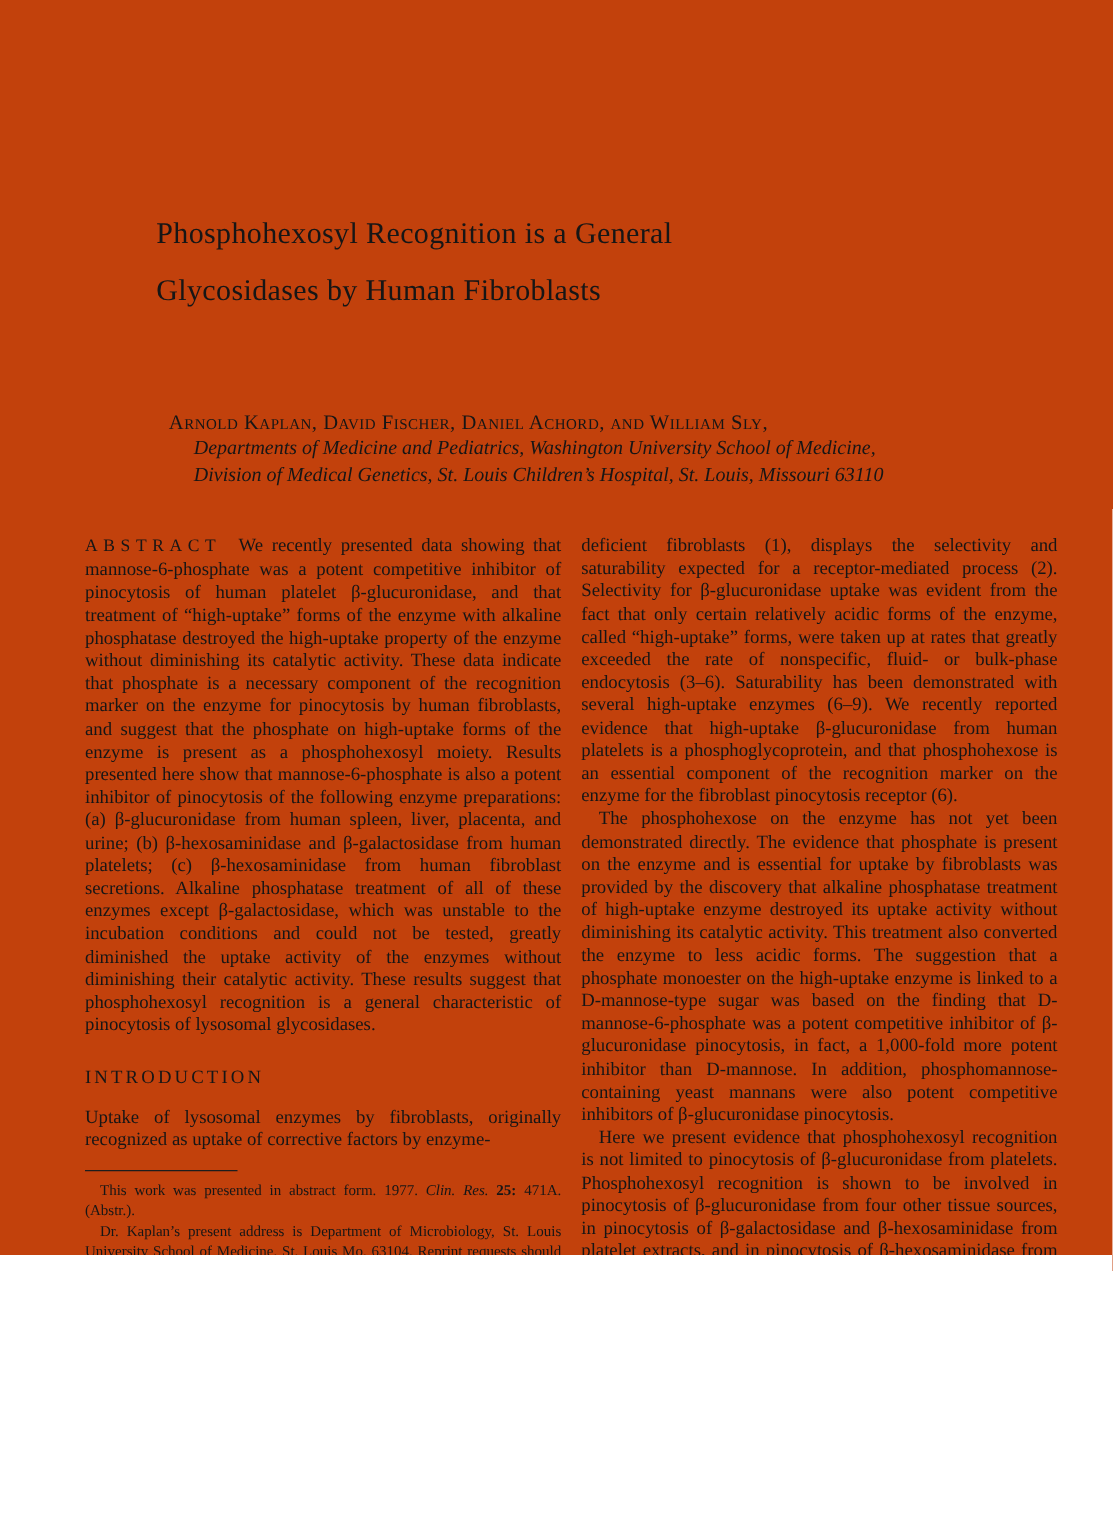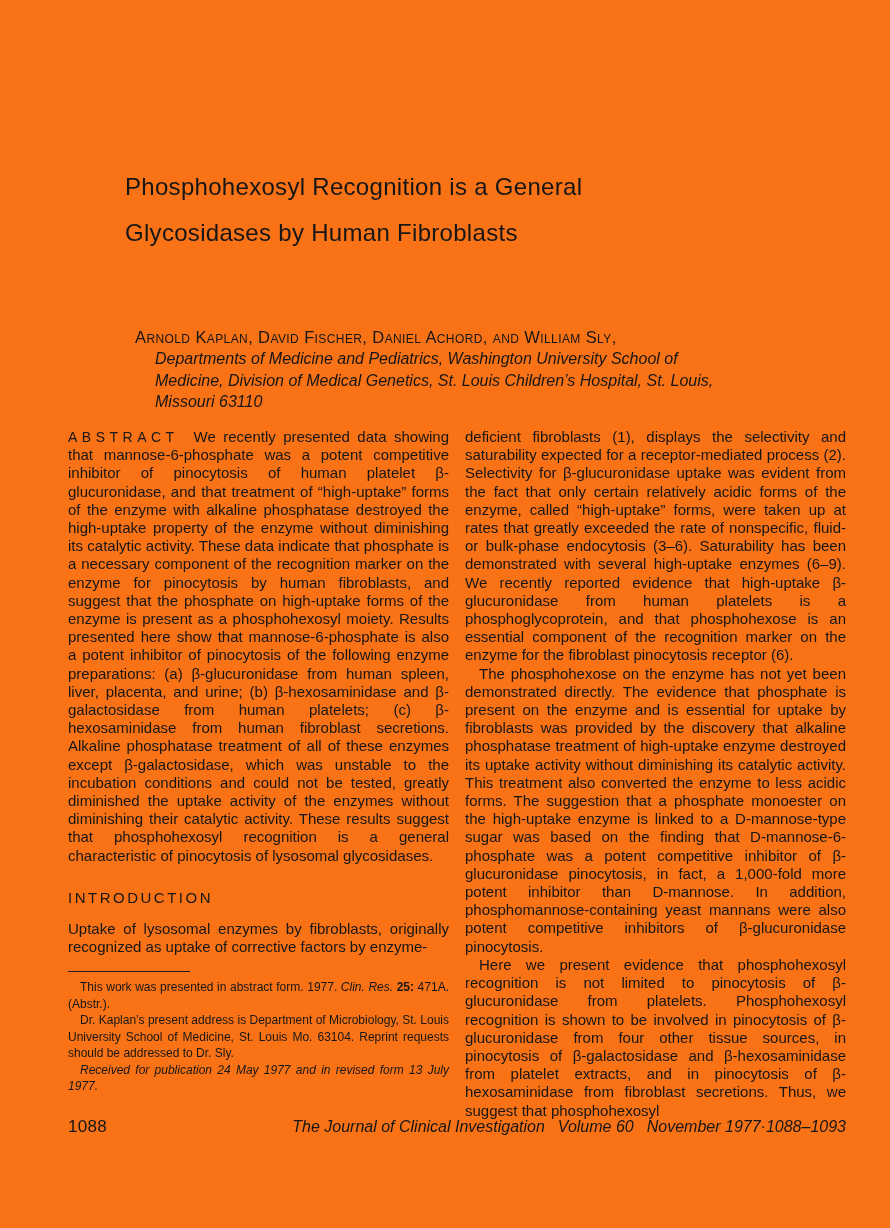--- a/index.html
+++ b/index.html
@@ -1,22 +1,22 @@
 <!DOCTYPE html>
 <html lang="en"><head>
 <meta charset="utf-8">
 <style>
   html, body { margin: 0; padding: 0; background: #ffffff; }
   .page {
     position: relative;
     width: 890px;
-    height: 1228px;
-    background: #f97316;
+    height: 1004px;
+    background: #c2410c;
     color: #161616;
-    font-family: Liberation Sans, sans-serif;
+    font-family: Liberation Serif, serif;
     overflow: hidden;
   }
   
   .title-block {
     position: absolute;
     left: 125px;
     top: 164px;
     width: 620px;
   }
   .title-line {

